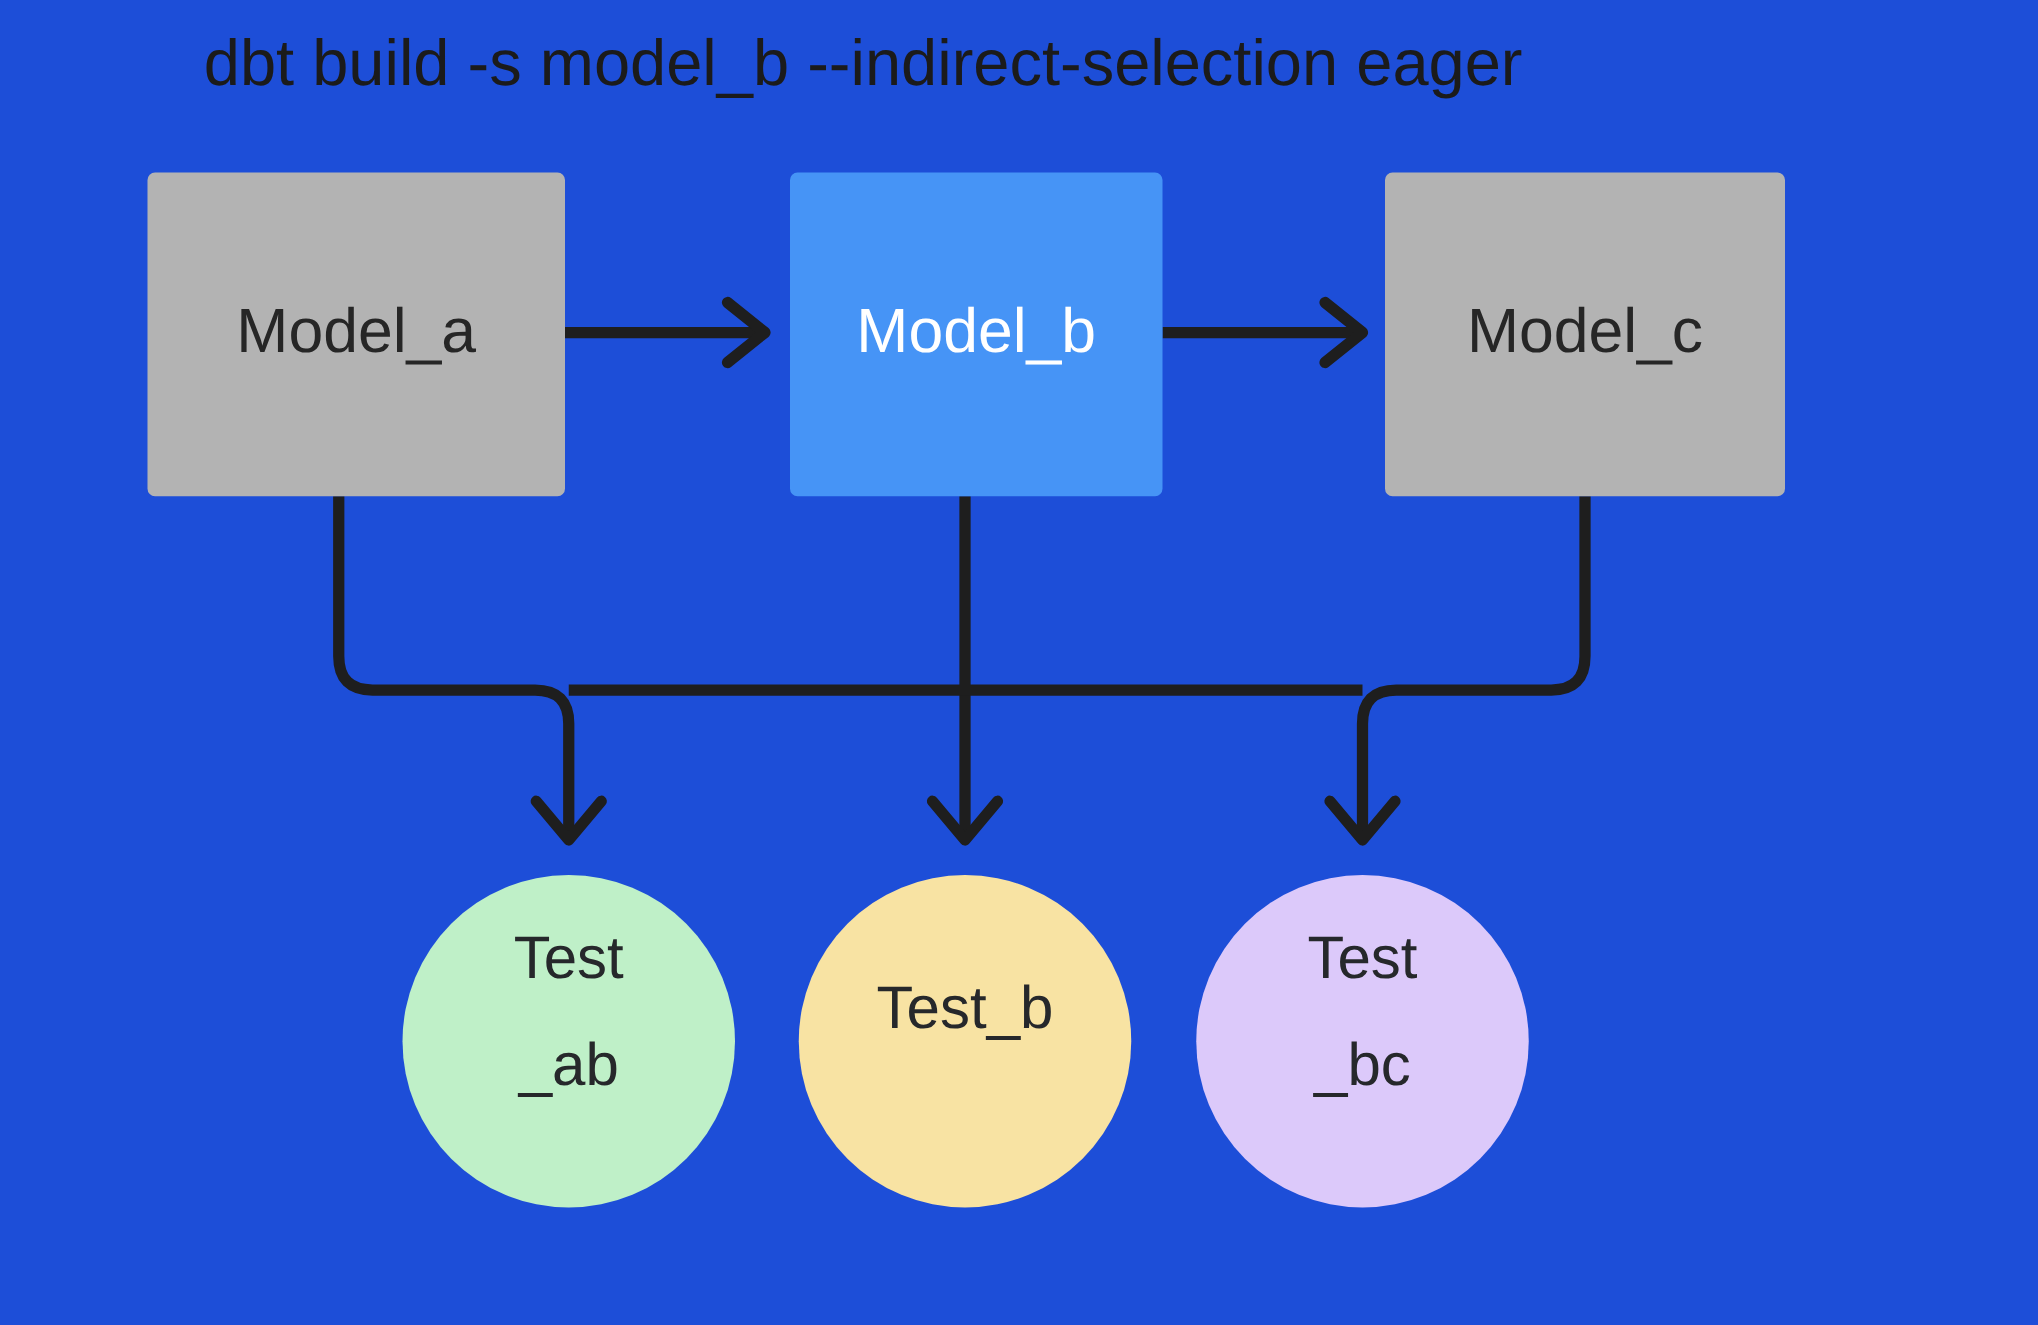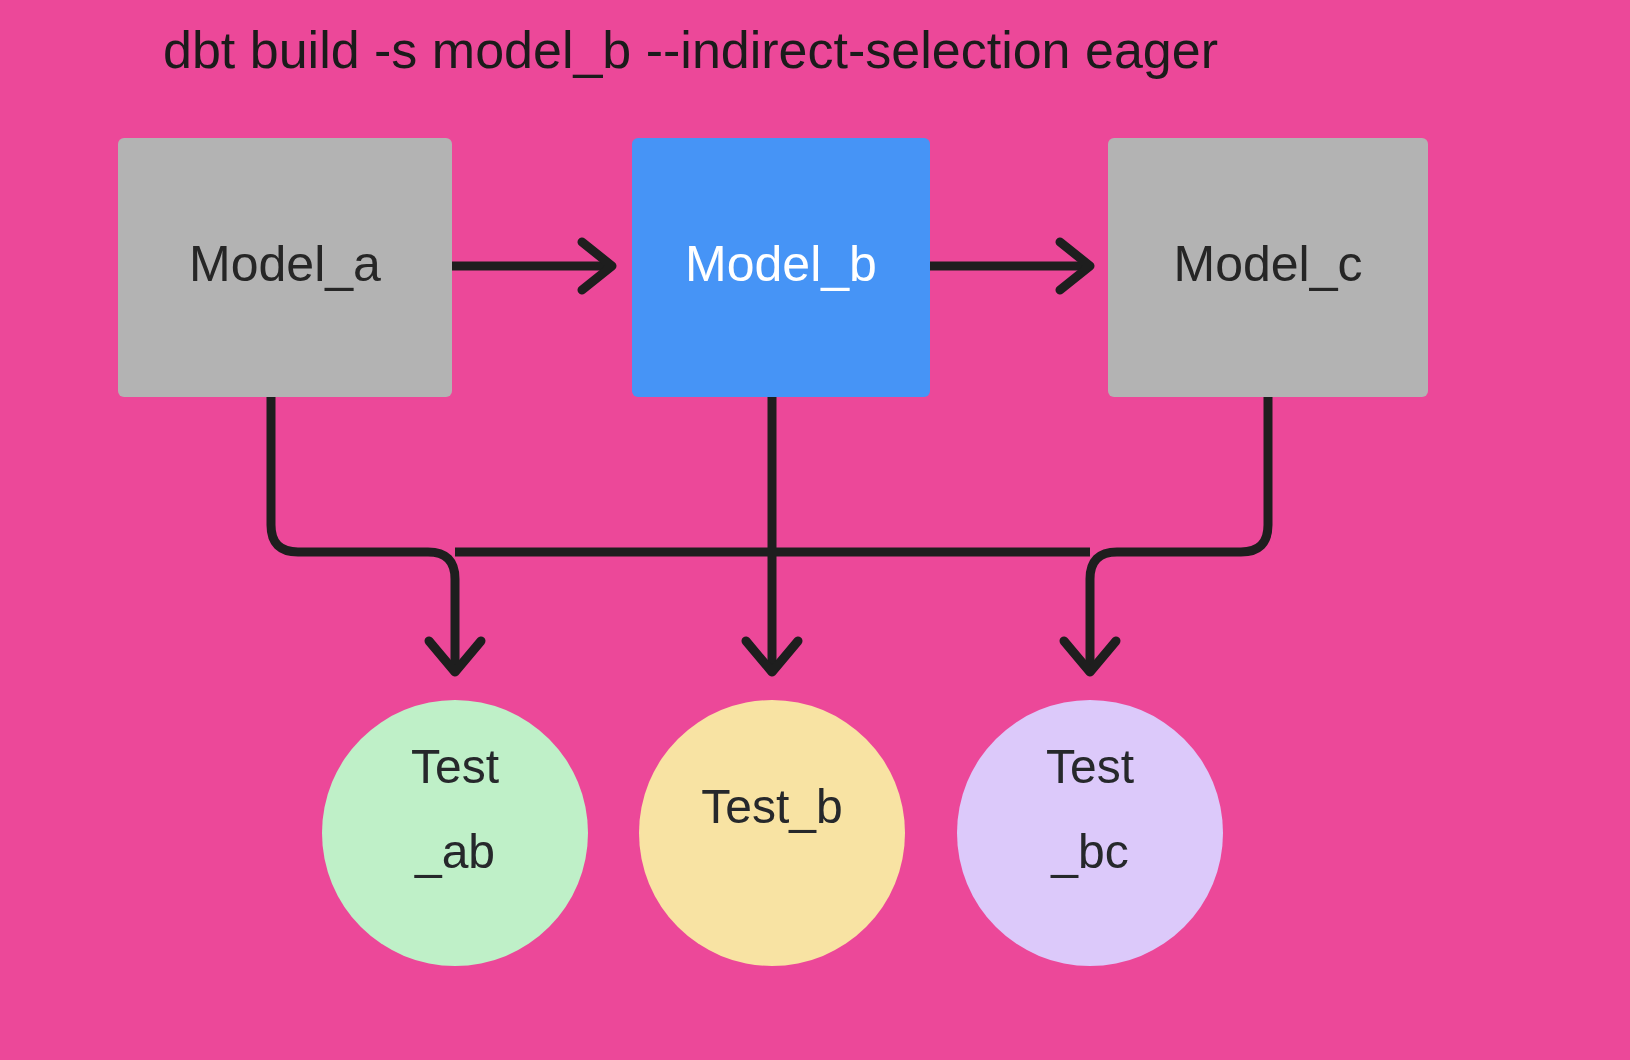--- a/index.html
+++ b/index.html
@@ -10,21 +10,21 @@
   body {
     width: 1630px;
     height: 1060px;
     font-family: "Liberation Sans", sans-serif;
     overflow: hidden;
   }
   #canvas {
     position: relative;
     width: 1630px;
     height: 1060px;
-    background: #ec4899;
+    background: #1d4ed8;
   }
   #diagram-svg {
     position: absolute;
     left: 0;
     top: 0;
     width: 1630px;
     height: 1060px;
     display: block;
   }
   .node-label {

